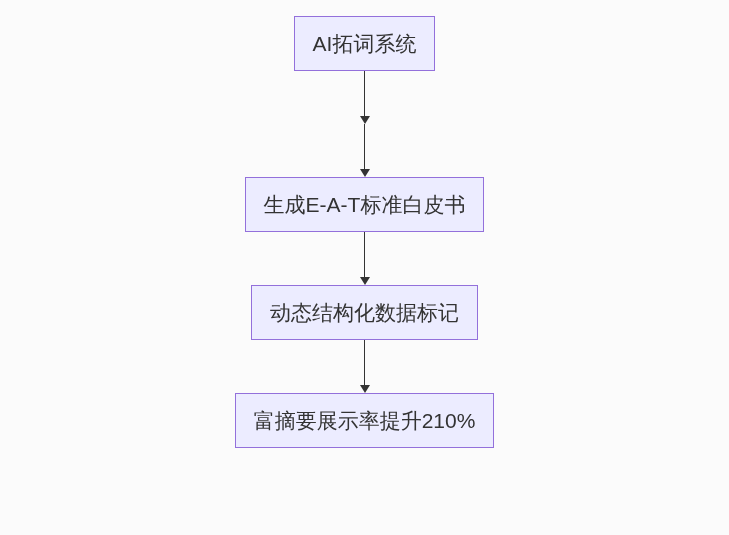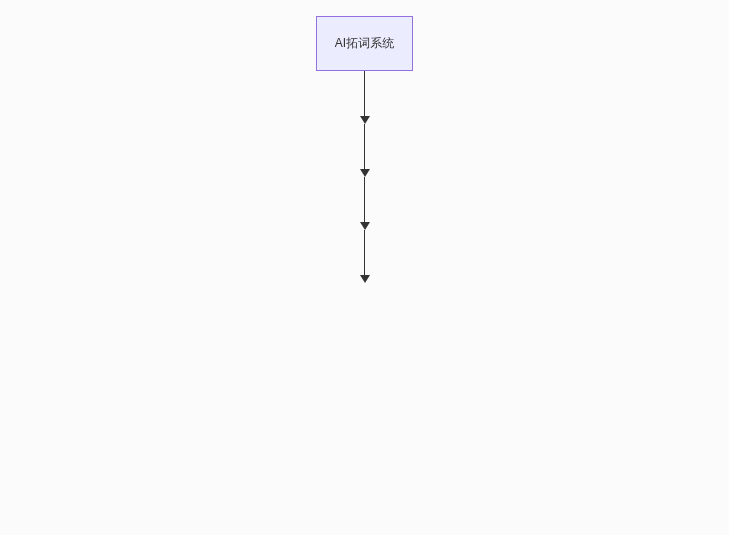--- a/index.html
+++ b/index.html
@@ -25,21 +25,21 @@
   .flow-node {
     background: #ECECFF;
     border: 1px solid #9370DB;
     box-sizing: border-box;
     height: 55px;
     display: flex;
     align-items: center;
     justify-content: center;
     padding: 0 18px;
     color: #333333;
-    font-size: 12px;
+    font-size: 21px;
     white-space: nowrap;
     flex: 0 0 auto;
   }
   .flow-edge {
     display: flex;
     flex-direction: column;
     align-items: center;
     flex: 0 0 auto;
   }
   .edge-line {
@@ -69,26 +69,35 @@
     <div class="edge-line"></div>
     <div class="edge-arrowhead"></div>
   </div>
 
 
   <div class="flow-edge">
     <div class="edge-line"></div>
     <div class="edge-arrowhead"></div>
   </div>
 
+  <div class="flow-node">
+    <span>生成E-A-T标准白皮书</span>
+  </div>
 
   <div class="flow-edge">
     <div class="edge-line"></div>
     <div class="edge-arrowhead"></div>
   </div>
 
+  <div class="flow-node">
+    <span>动态结构化数据标记</span>
+  </div>
 
   <div class="flow-edge">
     <div class="edge-line"></div>
     <div class="edge-arrowhead"></div>
   </div>
 
+  <div class="flow-node">
+    <span>富摘要展示率提升210%</span>
+  </div>
 
 </div>
 
 </body></html>

